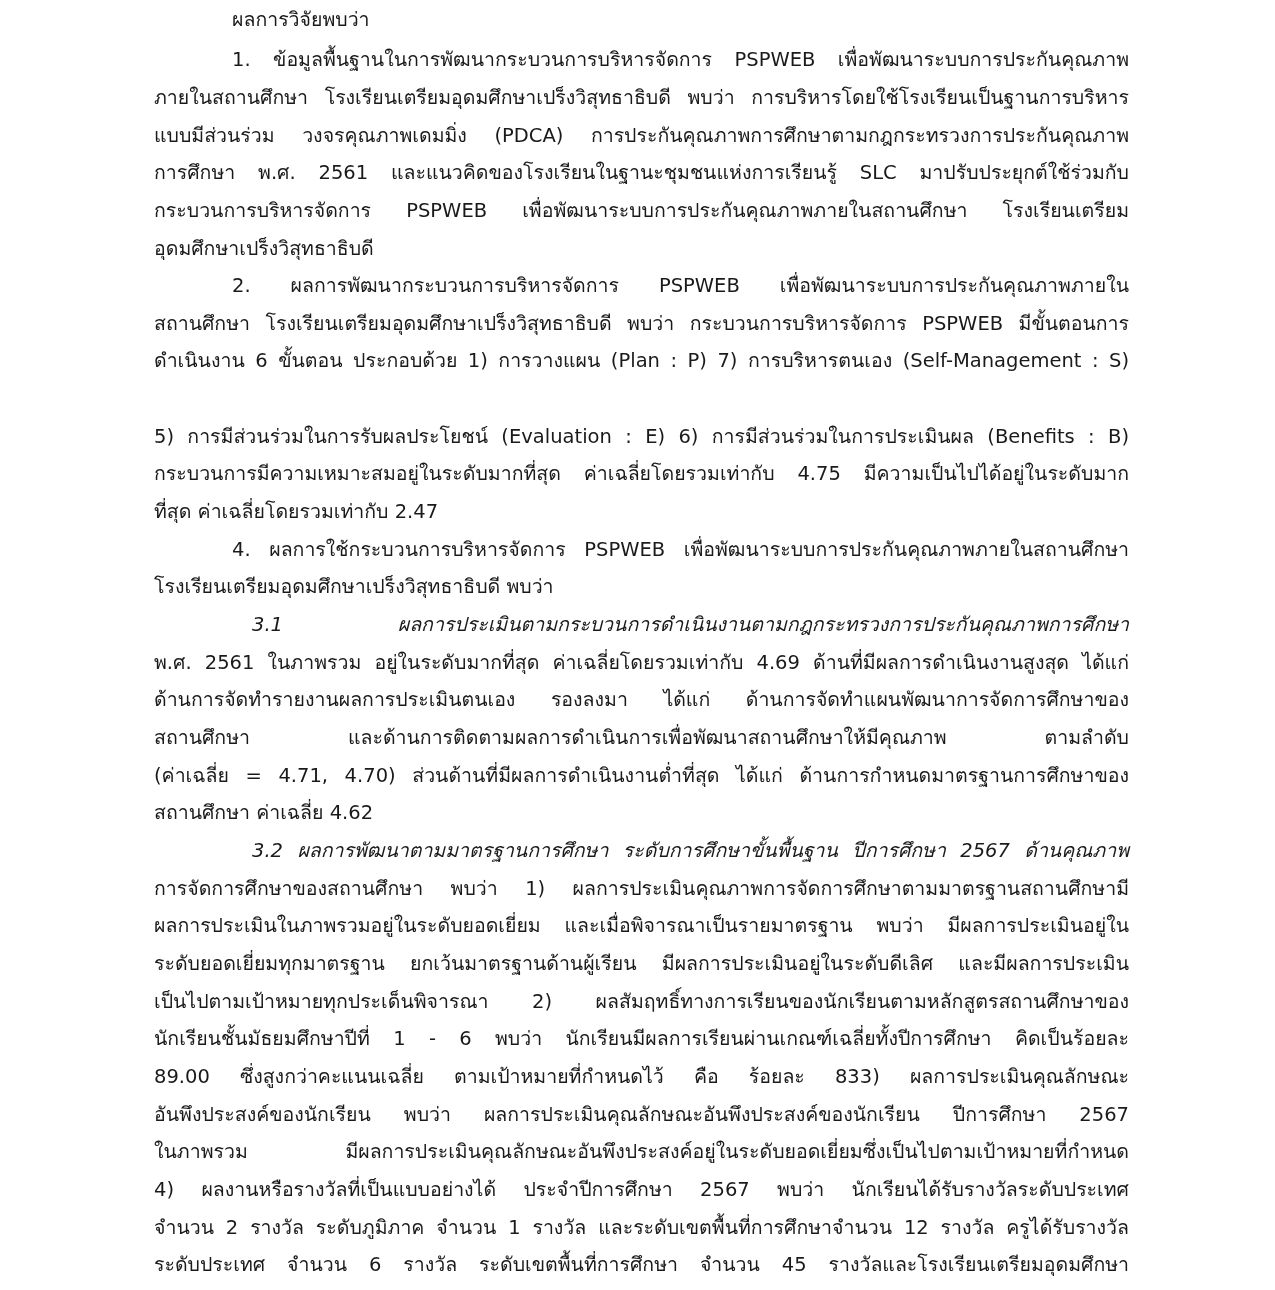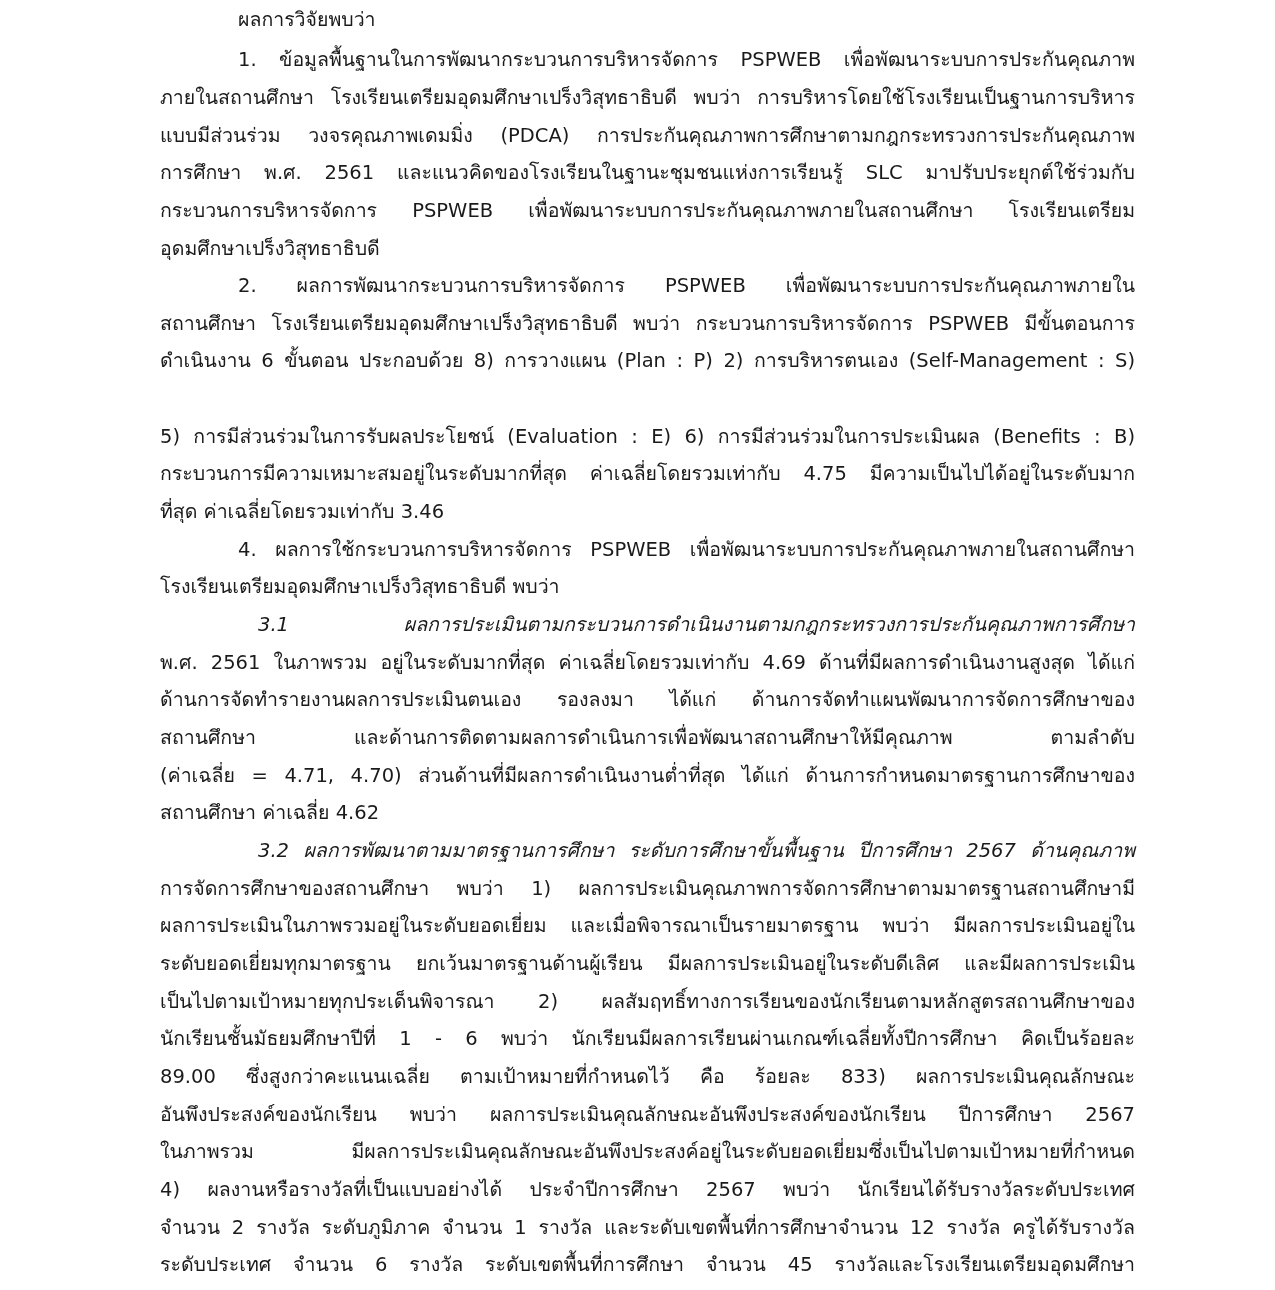--- a/index.html
+++ b/index.html
@@ -10,21 +10,21 @@
     body {
       width: 1275px;
       height: 1290px;
       overflow: hidden;
       position: relative;
       font-family: "DejaVu Sans", sans-serif;
       color: #1a1a1a;
     }
     .page {
       position: absolute;
-      left: 10px;
+      left: 4px;
       top: 0;
       width: 1219px;
       height: 1290px;
       border-radius: 13px;
     }
     .line {
       position: absolute;
       left: 150px;
       width: 975px;
       height: 38px;
@@ -50,24 +50,24 @@
 
   <div class="line ind1" style="top:41px">1. ข้อมูลพื้นฐานในการพัฒนากระบวนการบริหารจัดการ PSPWEB เพื่อพัฒนาระบบการประกันคุณภาพ</div>
   <div class="line" style="top:79px">ภายในสถานศึกษา โรงเรียนเตรียมอุดมศึกษาเปร็งวิสุทธาธิบดี พบว่า การบริหารโดยใช้โรงเรียนเป็นฐานการบริหาร</div>
   <div class="line" style="top:117px">แบบมีส่วนร่วม วงจรคุณภาพเดมมิ่ง (PDCA) การประกันคุณภาพการศึกษาตามกฎกระทรวงการประกันคุณภาพ</div>
   <div class="line" style="top:154px">การศึกษา พ.ศ. 2561 และแนวคิดของโรงเรียนในฐานะชุมชนแห่งการเรียนรู้ SLC มาปรับประยุกต์ใช้ร่วมกับ</div>
   <div class="line last" style="top:230px">อุดมศึกษาเปร็งวิสุทธาธิบดี</div>
   <div class="line" style="top:192px">กระบวนการบริหารจัดการ PSPWEB เพื่อพัฒนาระบบการประกันคุณภาพภายในสถานศึกษา โรงเรียนเตรียม</div>
 
   <div class="line ind1" style="top:267px">2. ผลการพัฒนากระบวนการบริหารจัดการ PSPWEB เพื่อพัฒนาระบบการประกันคุณภาพภายใน</div>
   <div class="line" style="top:305px">สถานศึกษา โรงเรียนเตรียมอุดมศึกษาเปร็งวิสุทธาธิบดี พบว่า กระบวนการบริหารจัดการ PSPWEB มีขั้นตอนการ</div>
-  <div class="line" style="top:342px">ดำเนินงาน 6 ขั้นตอน ประกอบด้วย 8) การวางแผน (Plan : P) 2) การบริหารตนเอง (Self-Management : S)</div>
+  <div class="line" style="top:342px">ดำเนินงาน 6 ขั้นตอน ประกอบด้วย 1) การวางแผน (Plan : P) 7) การบริหารตนเอง (Self-Management : S)</div>
   <div class="line" style="top:418px">5) การมีส่วนร่วมในการรับผลประโยชน์ (Evaluation : E) 6) การมีส่วนร่วมในการประเมินผล (Benefits : B)</div>
   <div class="line" style="top:455px">กระบวนการมีความเหมาะสมอยู่ในระดับมากที่สุด ค่าเฉลี่ยโดยรวมเท่ากับ 4.75 มีความเป็นไปได้อยู่ในระดับมาก</div>
-  <div class="line last" style="top:493px">ที่สุด ค่าเฉลี่ยโดยรวมเท่ากับ 3.46</div>
+  <div class="line last" style="top:493px">ที่สุด ค่าเฉลี่ยโดยรวมเท่ากับ 2.47</div>
 
   <div class="line ind1" style="top:531px">4. ผลการใช้กระบวนการบริหารจัดการ PSPWEB เพื่อพัฒนาระบบการประกันคุณภาพภายในสถานศึกษา</div>
   <div class="line last" style="top:568px">โรงเรียนเตรียมอุดมศึกษาเปร็งวิสุทธาธิบดี พบว่า</div>
 
   <div class="line ind2" style="top:606px">3.1 ผลการประเมินตามกระบวนการดำเนินงานตามกฎกระทรวงการประกันคุณภาพการศึกษา</div>
   <div class="line" style="top:644px">พ.ศ. 2561 ในภาพรวม อยู่ในระดับมากที่สุด ค่าเฉลี่ยโดยรวมเท่ากับ 4.69 ด้านที่มีผลการดำเนินงานสูงสุด ได้แก่</div>
   <div class="line" style="top:681px">ด้านการจัดทำรายงานผลการประเมินตนเอง รองลงมา ได้แก่ ด้านการจัดทำแผนพัฒนาการจัดการศึกษาของ</div>
   <div class="line" style="top:719px">สถานศึกษา และด้านการติดตามผลการดำเนินการเพื่อพัฒนาสถานศึกษาให้มีคุณภาพ ตามลำดับ</div>
   <div class="line" style="top:757px">(ค่าเฉลี่ย = 4.71, 4.70) ส่วนด้านที่มีผลการดำเนินงานต่ำที่สุด ได้แก่ ด้านการกำหนดมาตรฐานการศึกษาของ</div>
   <div class="line last" style="top:794px">สถานศึกษา ค่าเฉลี่ย 4.62</div>

